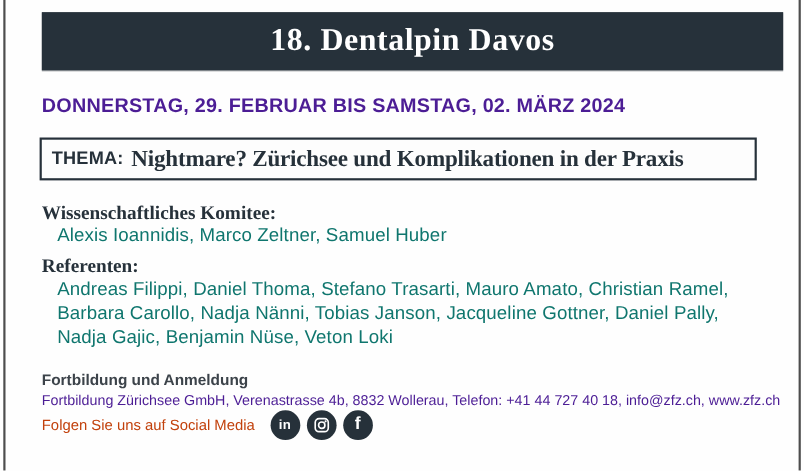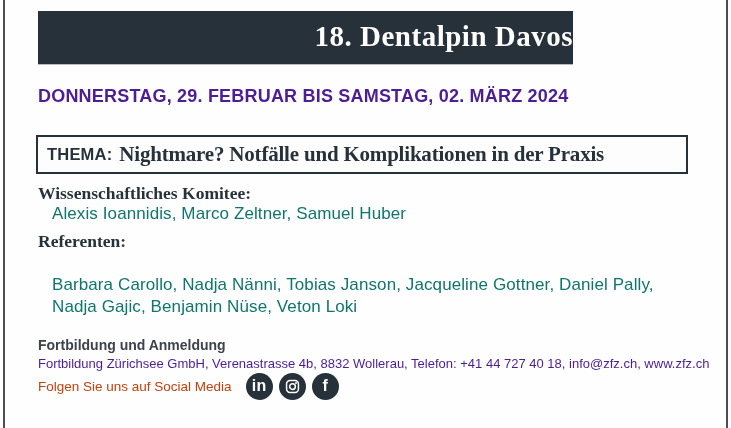--- a/index.html
+++ b/index.html
@@ -22,27 +22,27 @@
     width: 2px;
     background: #4d4d4d;
   }
   .edge-line.left  { left: 3px; }
   .edge-line.right { right: 3px; }
 
   .title-bar {
     position: absolute;
     left: 38px;
     top: 11px;
-    width: 535px;
+    width: 674px;
     height: 53px;
     background: #26313a;
     box-shadow: 0 1px 0 #b9bcbe;
     display: flex;
     align-items: center;
-    justify-content: flex-end;
+    justify-content: center;
   }
   .title-bar .title-text {
     color: #ffffff;
     font-family: "Liberation Serif", serif;
     font-weight: bold;
     font-size: 29px;
     letter-spacing: 0.5px;
     padding-bottom: 2px;
   }
 
@@ -62,21 +62,20 @@
     top: 125px;
     width: 630px;
     height: 35px;
     border: 2px solid #26313a;
     background: #fdfdfd;
     display: flex;
     align-items: center;
     padding-left: 9px;
     padding-right: 9px;
     white-space: nowrap;
-    margin-top: 10px;
   }
   .thema-label {
     font-size: 16.5px;
     font-weight: bold;
     color: #26313a;
     letter-spacing: 0.2px;
     margin-right: 7px;
   }
   .thema-text {
     font-family: "Liberation Serif", serif;
@@ -148,46 +147,47 @@
     display: flex;
     align-items: center;
     justify-content: center;
     cursor: pointer;
   }
   .social-icon .glyph-text {
     color: #ffffff;
     font-weight: bold;
     line-height: 1;
   }
-  .social-icon .glyph-in { font-size: 16px; letter-spacing: 0.3px; }
+  .social-icon .glyph-in { font-size: 12px; letter-spacing: 0.3px; }
   .social-icon .glyph-f  { font-size: 16px; padding-bottom: 1px; }
 </style>
 </head>
 <body>
 
 <div class="page">
 
   <div class="edge-line left"></div>
   <div class="edge-line right"></div>
 
   <div class="title-bar">
     <span class="title-text">18. Dentalpin Davos</span>
   </div>
 
   <div class="date-line">DONNERSTAG, 29. FEBRUAR BIS SAMSTAG, 02. MÄRZ 2024</div>
 
   <div class="thema-box">
     <span class="thema-label">THEMA:</span>
-    <span class="thema-text">Nightmare? Notfälle und Komplikationen in der Praxis</span>
+    <span class="thema-text">Nightmare? Zürichsee und Komplikationen in der Praxis</span>
   </div>
 
   <div class="serif-heading heading-committee">Wissenschaftliches Komitee:</div>
   <div class="body-line committee-members">Alexis Ioannidis, Marco Zeltner, Samuel Huber</div>
 
   <div class="serif-heading heading-referenten">Referenten:</div>
+  <div class="body-line ref-line-0">Andreas Filippi, Daniel Thoma, Stefano Trasarti, Mauro Amato, Christian Ramel,</div>
   <div class="body-line ref-line-1">Barbara Carollo, Nadja Nänni, Tobias Janson, Jacqueline Gottner, Daniel Pally,</div>
   <div class="body-line ref-line-2">Nadja Gajic, Benjamin Nüse, Veton Loki</div>
 
   <div class="org-heading">Fortbildung und Anmeldung</div>
   <div class="contact-line">Fortbildung Zürichsee GmbH, Verenastrasse 4b, 8832 Wollerau, Telefon: +41 44 727 40 18, info@zfz.ch, www.zfz.ch</div>
 
   <div class="social-row">
     <span class="social-label">Folgen Sie uns auf Social Media</span>
 
     <div class="social-icon">

